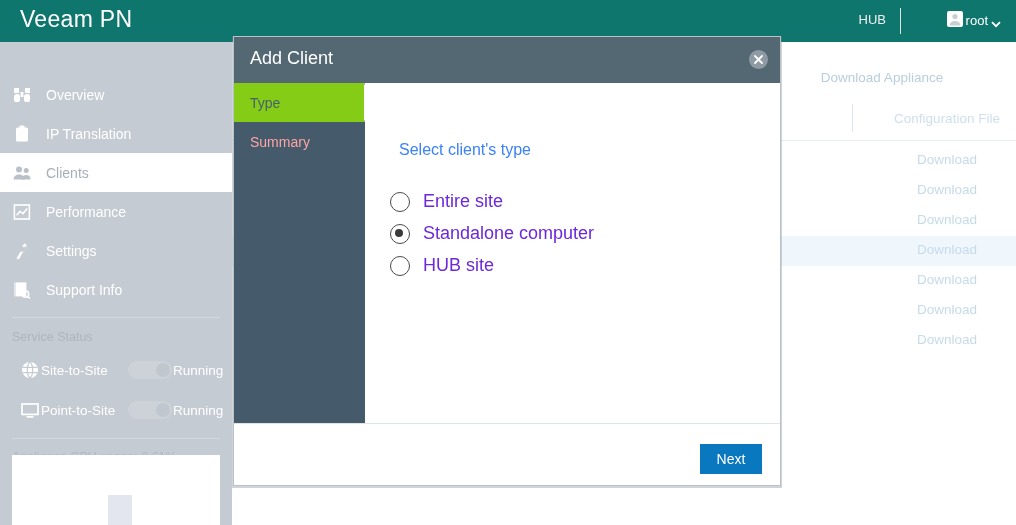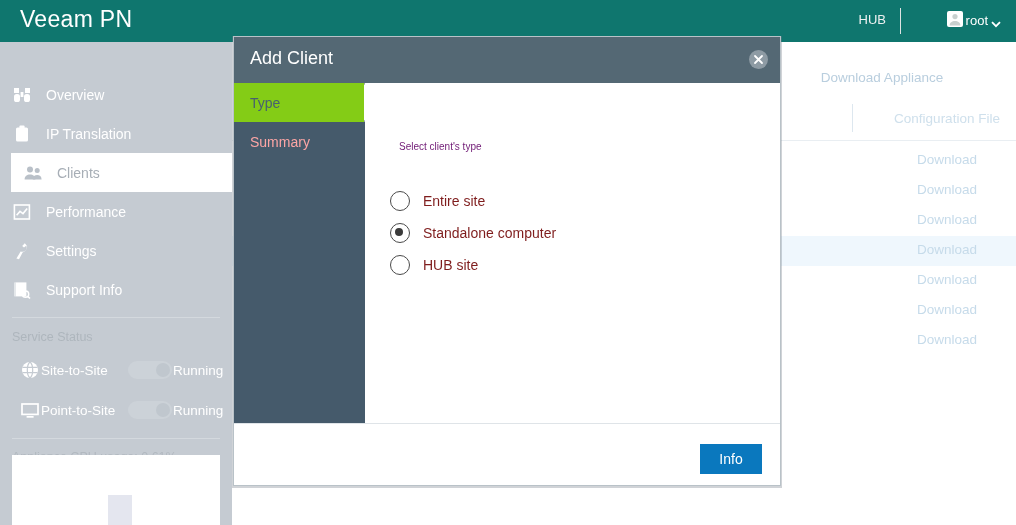--- a/index.html
+++ b/index.html
@@ -40,21 +40,21 @@
   .sidebar {
     position: absolute; left: 0; top: 42px; width: 232px; height: 483px;
     background: #c5cbd2;
   }
   .nav-item {
     position: relative; height: 39px; display: flex; align-items: center;
     padding-left: 12px; gap: 14px; cursor: pointer;
   }
   .nav-item .ico { width: 20px; height: 20px; flex: 0 0 20px; display:block; }
   .nav-item .lbl { font-size: 14px; color: #ffffff; font-weight: 300; }
-  .nav-item.active { background: #ffffff; margin-left: 11px; }
+  .nav-item.active { background: #ffffff; }
   .nav-item.active .lbl { color: #a7aeb6; }
   .nav-top-pad { height: 33px; }
 
   .sep {
     height: 1px; background: #d4d9de; margin: 8px 12px 0 12px;
   }
   .section-title {
     font-size: 12.5px; color: #aeb6bd; padding: 12px 0 6px 12px; font-weight: 300;
   }
   .svc-row {
@@ -159,36 +159,36 @@
   .modal-body {
     position: absolute; left: 131px; top: 46px; width: 415px; height: 340px;
     background: #ffffff;
   }
   .body-rule {
     position: absolute; left: 0; top: 386px; width: 546px; height: 1px;
     background: #dfe4e8;
   }
   .body-title {
     position: absolute; left: 34px; top: 58px;
-    font-size: 10px; color: #701a75; font-weight: 300;
+    font-size: 16px; color: #3b82f6; font-weight: 300;
   }
   .radio-row {
     position: absolute; left: 25px; display: flex; align-items: center; gap: 13px;
     cursor: pointer;
   }
   .radio {
     width: 20px; height: 20px; border-radius: 50%;
     border: 1.6px solid #4a4a4a; background: #ffffff;
     position: relative; flex: 0 0 20px;
   }
   .radio.checked::after {
     content: ""; position: absolute; left: 4.4px; top: 4.4px;
     width: 8px; height: 8px; border-radius: 50%; background: #3a3a3a;
   }
-  .radio-row .rl { font-size: 14px; color: #7f1d1d; font-weight: 300; }
+  .radio-row .rl { font-size: 18px; color: #6d28d9; font-weight: 300; }
 
   .modal-footer {
     position: absolute; left: 0; top: 387px; width: 546px; height: 61px;
     background: #ffffff;
   }
   .next-btn {
     position: absolute; right: 18px; top: 20px; width: 62px; height: 30px;
     background: #0a78be; color: #ffffff; font-size: 14px; font-weight: 300;
     display: flex; align-items: center; justify-content: center; cursor: pointer;
     border: none;
@@ -401,18 +401,18 @@
       </div>
       <div class="radio-row" style="top:172px">
         <span class="radio"></span>
         <span class="rl">HUB site</span>
       </div>
     </div>
 
     <div class="body-rule"></div>
 
     <div class="modal-footer">
-      <button class="next-btn">Info</button>
+      <button class="next-btn">Next</button>
     </div>
 
   </div>
 
 </div>
 
 </body></html>

